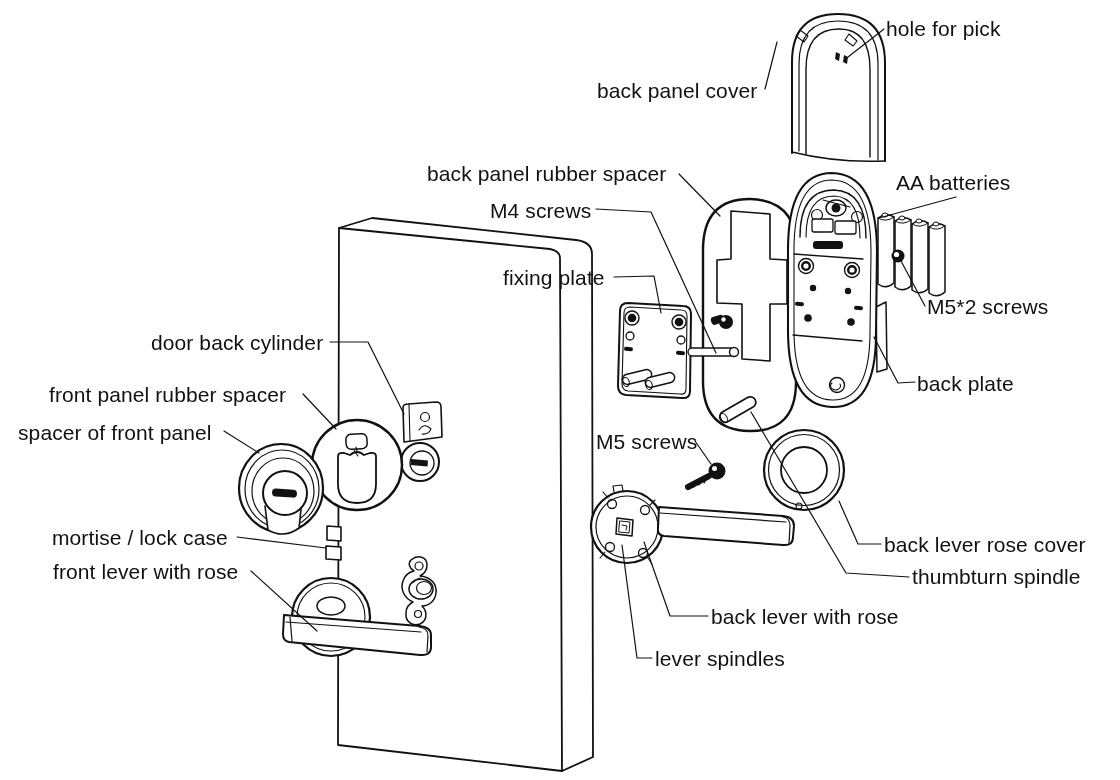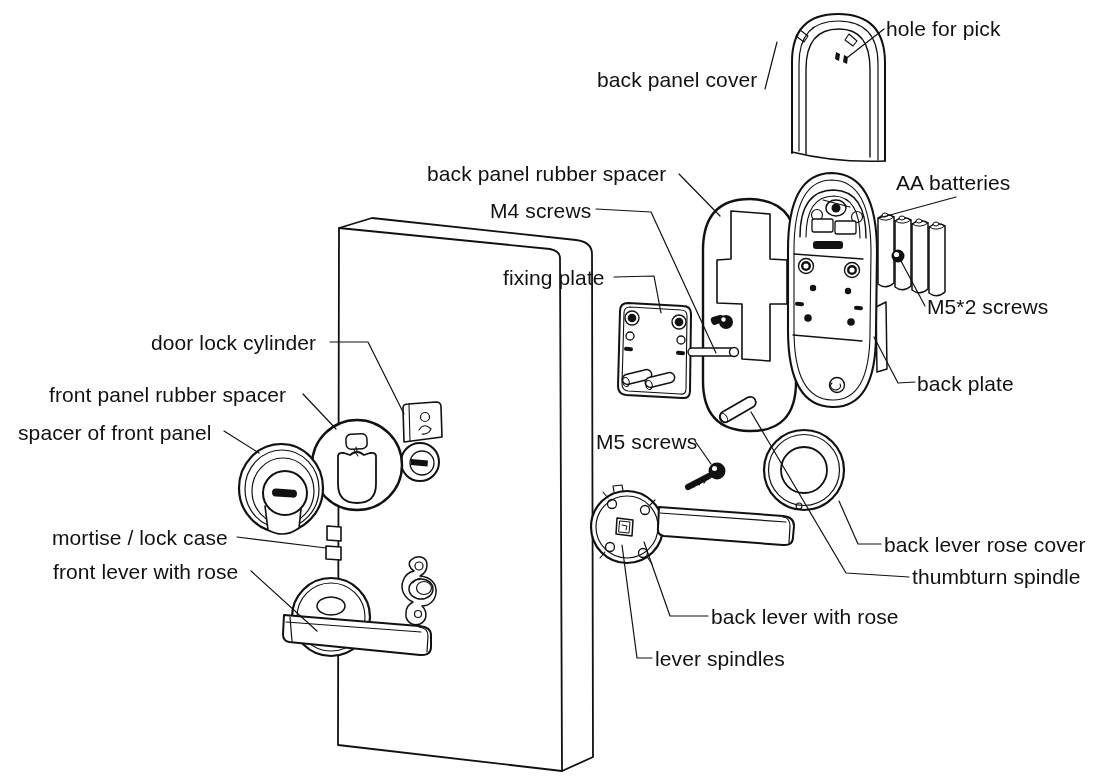--- a/index.html
+++ b/index.html
@@ -234,28 +234,28 @@
     <path d="M251,571 L317,631"></path>
     <path d="M881,544 L858,544 L839,501"></path>
     <path d="M909,577 L846,573 L751,412"></path>
     <path d="M708,616 L670,616 L644,542"></path>
     <path d="M652,658 L637,658 L622,545"></path>
   </g>
 </svg>
 
 <div>
   <div class="lbl" style="left:886px;top:17px">hole for pick</div>
-  <div class="lbl" style="left:597px;top:68px">back panel cover</div>
+  <div class="lbl" style="left:597px;top:79px">back panel cover</div>
   <div class="lbl" style="left:427px;top:162px">back panel rubber spacer</div>
   <div class="lbl" style="left:490px;top:199px">M4 screws</div>
   <div class="lbl" style="left:896px;top:171px">AA batteries</div>
   <div class="lbl" style="left:503px;top:266px">fixing plate</div>
   <div class="lbl" style="left:927px;top:295px">M5*2 screws</div>
   <div class="lbl" style="left:917px;top:372px">back plate</div>
-  <div class="lbl" style="left:151px;top:331px">door lock cylinder</div>
+  <div class="lbl" style="left:151px;top:331px">door back cylinder</div>
   <div class="lbl" style="left:49px;top:383px">front panel rubber spacer</div>
   <div class="lbl" style="left:18px;top:421px">spacer of front panel</div>
   <div class="lbl" style="left:596px;top:430px">M5 screws</div>
   <div class="lbl" style="left:52px;top:526px">mortise / lock case</div>
   <div class="lbl" style="left:53px;top:560px">front lever with rose</div>
   <div class="lbl" style="left:884px;top:533px">back lever rose cover</div>
   <div class="lbl" style="left:912px;top:565px">thumbturn spindle</div>
   <div class="lbl" style="left:711px;top:605px">back lever with rose</div>
   <div class="lbl" style="left:655px;top:647px">lever spindles</div>
 </div>

